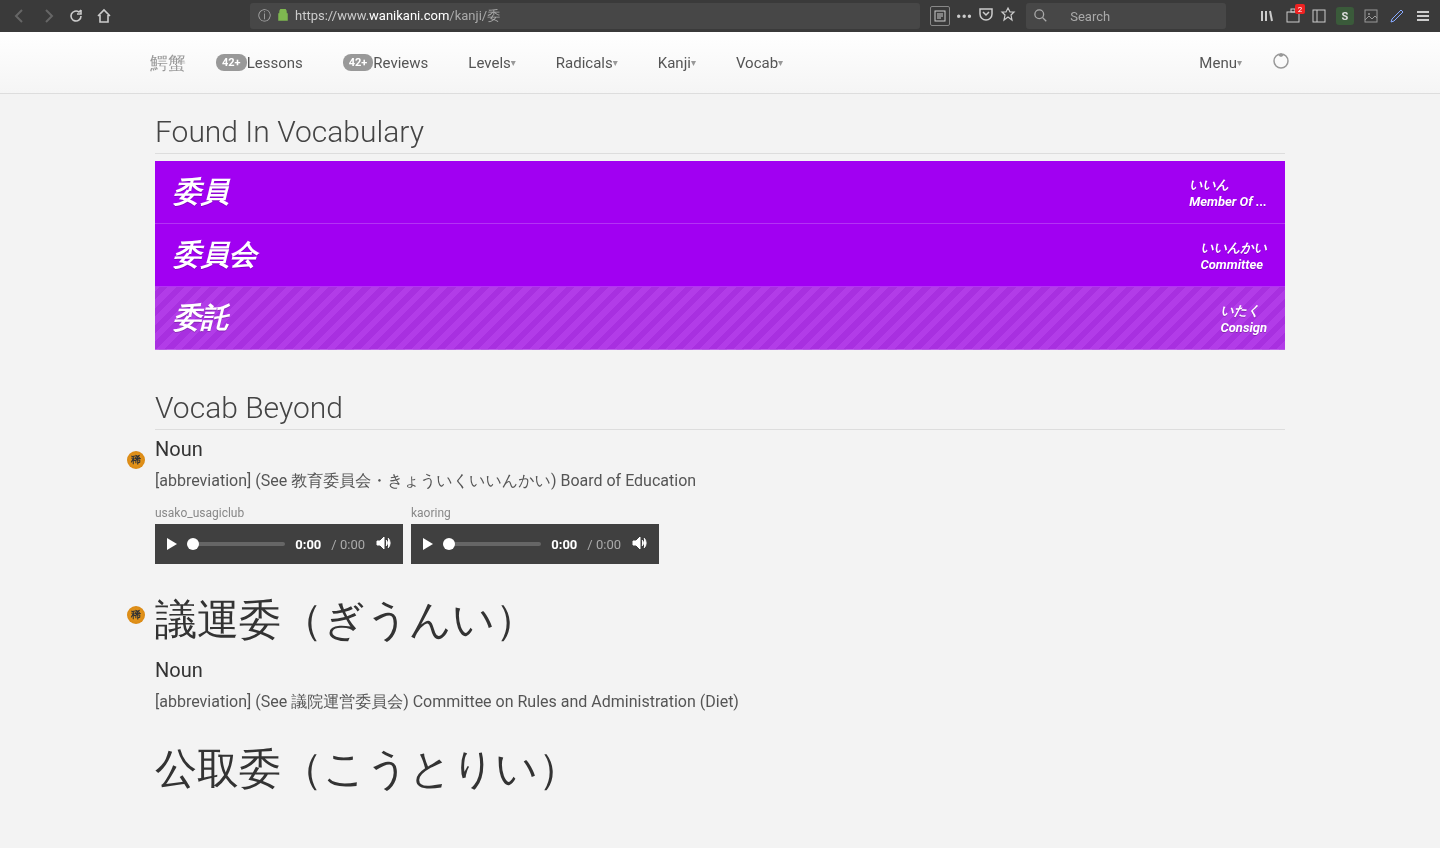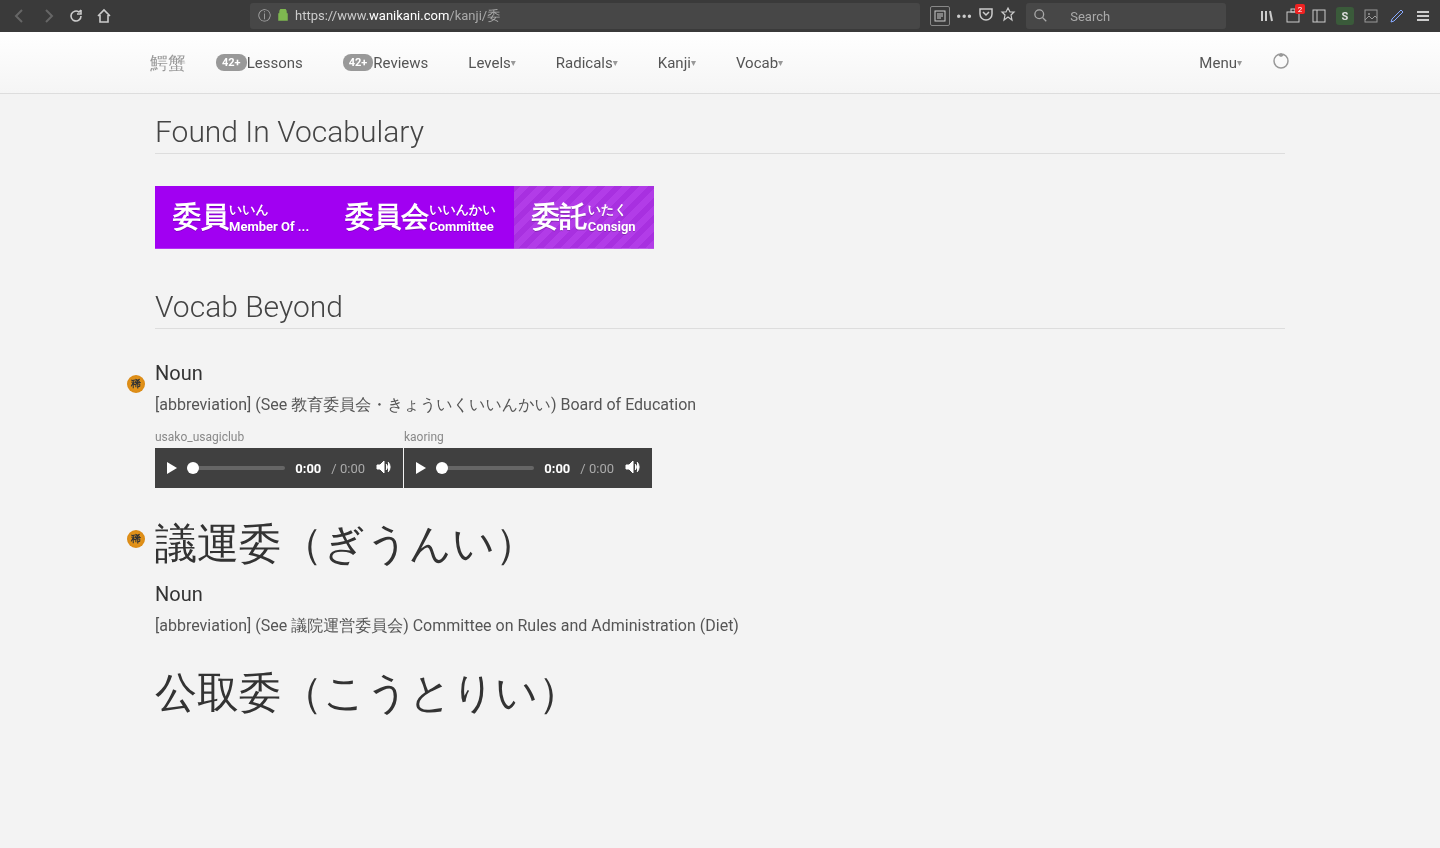--- a/index.html
+++ b/index.html
@@ -142,30 +142,31 @@
     
     .content {
       max-width: 1160px;
       margin: 0 auto;
       padding: 20px 15px;
     }
     .section-title {
       font-size: 30px;
       font-weight: 300;
       color: #444;
-      margin-bottom: 32px;
+      margin-bottom: 7px;
       border-bottom: 1px solid #ddd;
       padding-bottom: 4px;
     }
     
     
     .vocab-list {
       display: flex;
-      flex-direction: row;
+      flex-direction: column;
       margin-bottom: 40px;
+      font-style: italic;
     }
     .vocab-item {
       background: #a100f2;
       color: white;
       padding: 12px 18px;
       display: flex;
       align-items: center;
       justify-content: space-between;
       border-bottom: 1px solid rgba(255,255,255,0.2);
       text-shadow: 0 1px 0 rgba(0,0,0,0.2);
@@ -221,21 +222,21 @@
       color: #333;
       margin-bottom: 10px;
     }
     .beyond-def {
       font-size: 16px;
       color: #555;
       margin-bottom: 14px;
     }
     .audio-row {
       display: flex;
-      gap: 1px;
+      gap: 8px;
     }
     .audio-player {
       display: flex;
       flex-direction: column;
     }
     .audio-label {
       font-size: 12px;
       color: #888;
       margin-bottom: 4px;
     }

